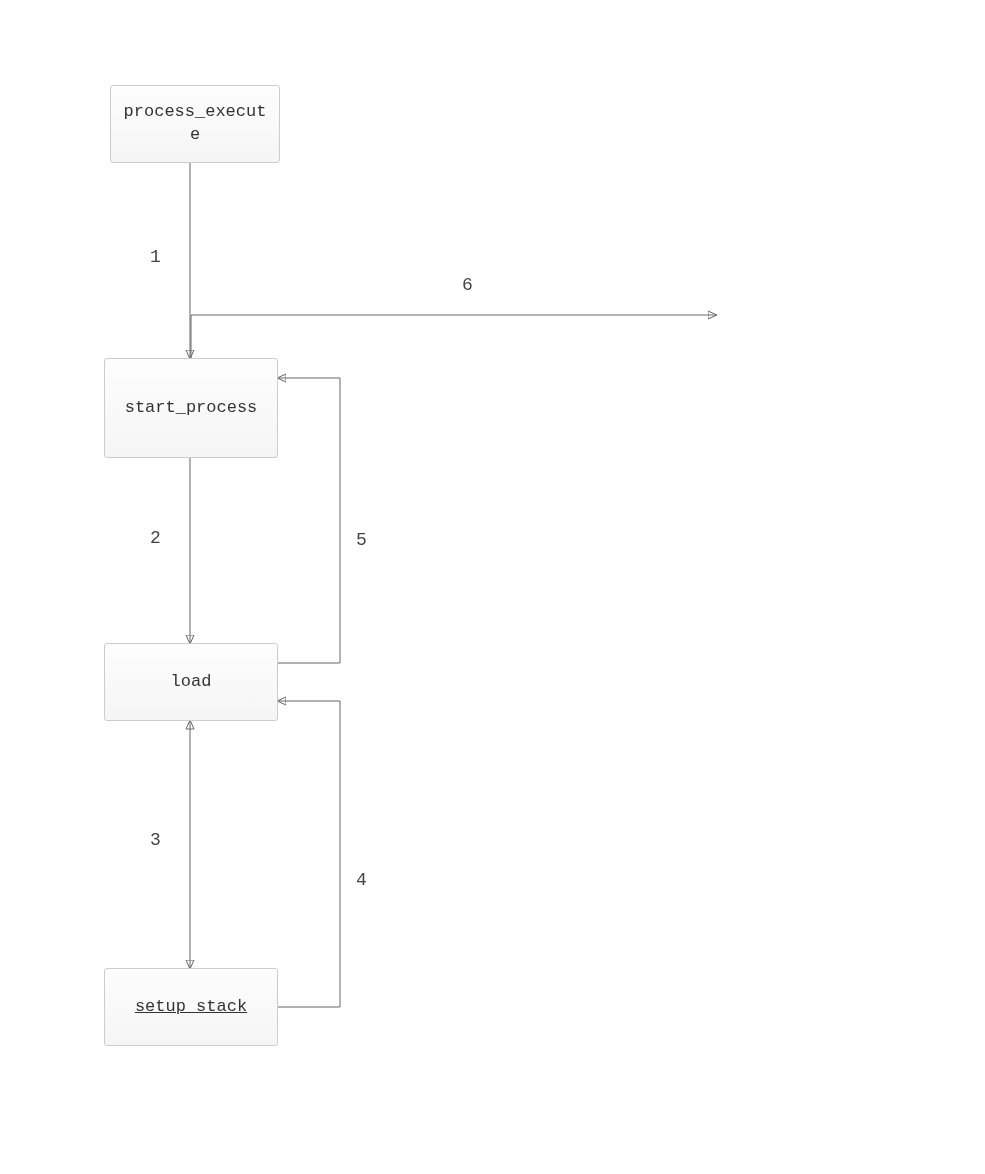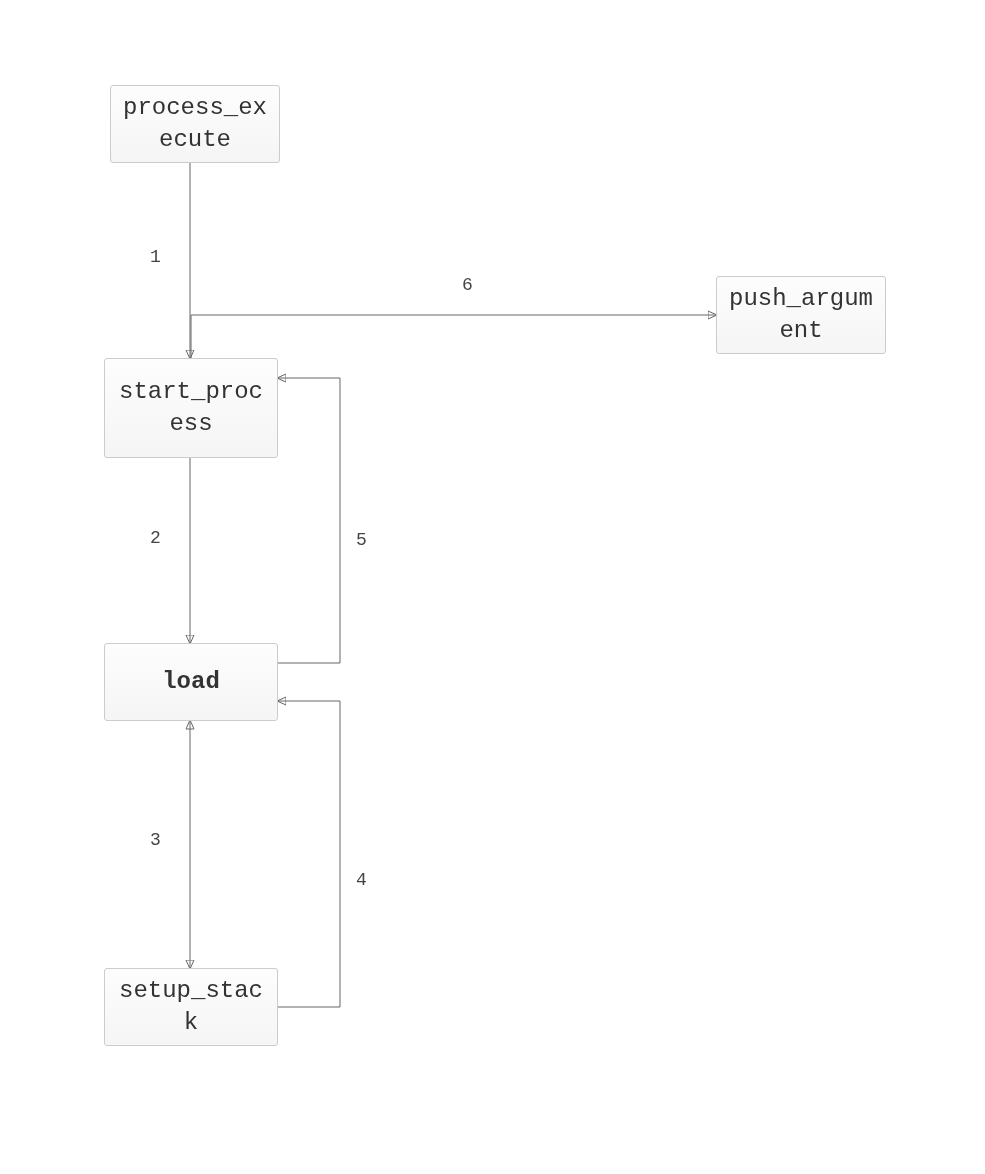--- a/index.html
+++ b/index.html
@@ -17,21 +17,21 @@
   .node {
     position: absolute;
     box-sizing: border-box;
     border: 1px solid #cccccc;
     background: linear-gradient(#fdfdfd, #f5f5f5);
     border-radius: 3px;
     display: flex;
     align-items: center;
     justify-content: center;
     text-align: center;
-    font-size: 24px;
+    font-size: 17px;
     padding: 6px 10px;
     word-break: break-all;
     line-height: 1.35;
   }
   .edge-label {
     position: absolute;
     font-size: 18px;
     color: #444444;
   }
   svg.edges {
@@ -77,31 +77,28 @@
   </svg>
 
   <div class="node" style="left:110px; top:85px; width:170px; height:78px;">
     <span>process_execute</span>
   </div>
 
   <div class="node" style="left:104px; top:358px; width:174px; height:100px;">
     <span>start_process</span>
   </div>
 
-  <div class="node" style="left:104px; top:643px; width:174px; height:78px;font-weight:bold;">
+  <div class="node" style="left:104px; top:643px; width:174px; height:78px;">
     <span>load</span>
   </div>
 
-  <div class="node" style="left:104px; top:968px; width:174px; height:78px;">
+  <div class="node" style="left:104px; top:968px; width:174px; height:78px;text-decoration:underline;">
     <span>setup_stack</span>
   </div>
 
-  <div class="node" style="left:716px; top:276px; width:170px; height:78px;">
-    <span>push_argument</span>
-  </div>
 
   <div class="edge-label" style="left:150px; top:247px;">1</div>
   <div class="edge-label" style="left:150px; top:528px;">2</div>
   <div class="edge-label" style="left:150px; top:830px;">3</div>
   <div class="edge-label" style="left:356px; top:870px;">4</div>
   <div class="edge-label" style="left:356px; top:530px;">5</div>
   <div class="edge-label" style="left:462px; top:275px;">6</div>
 
 </div>
 

